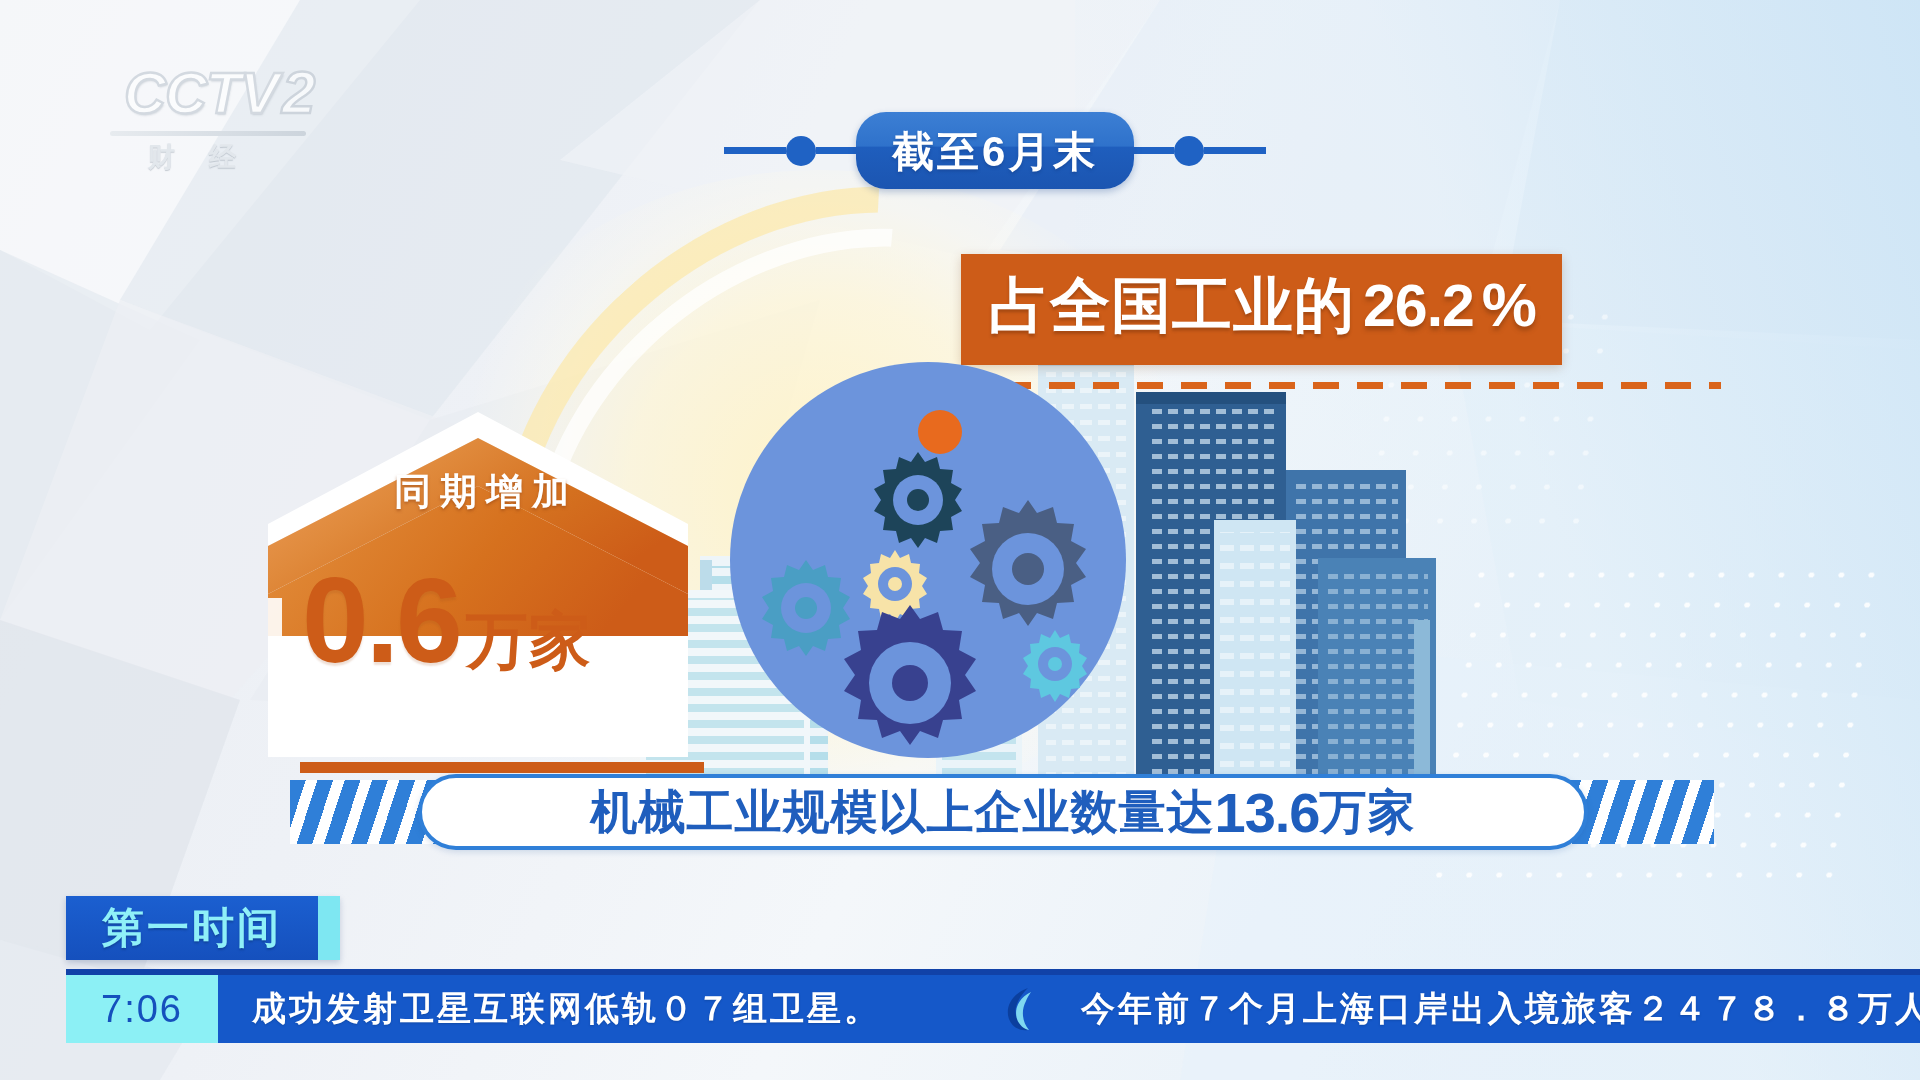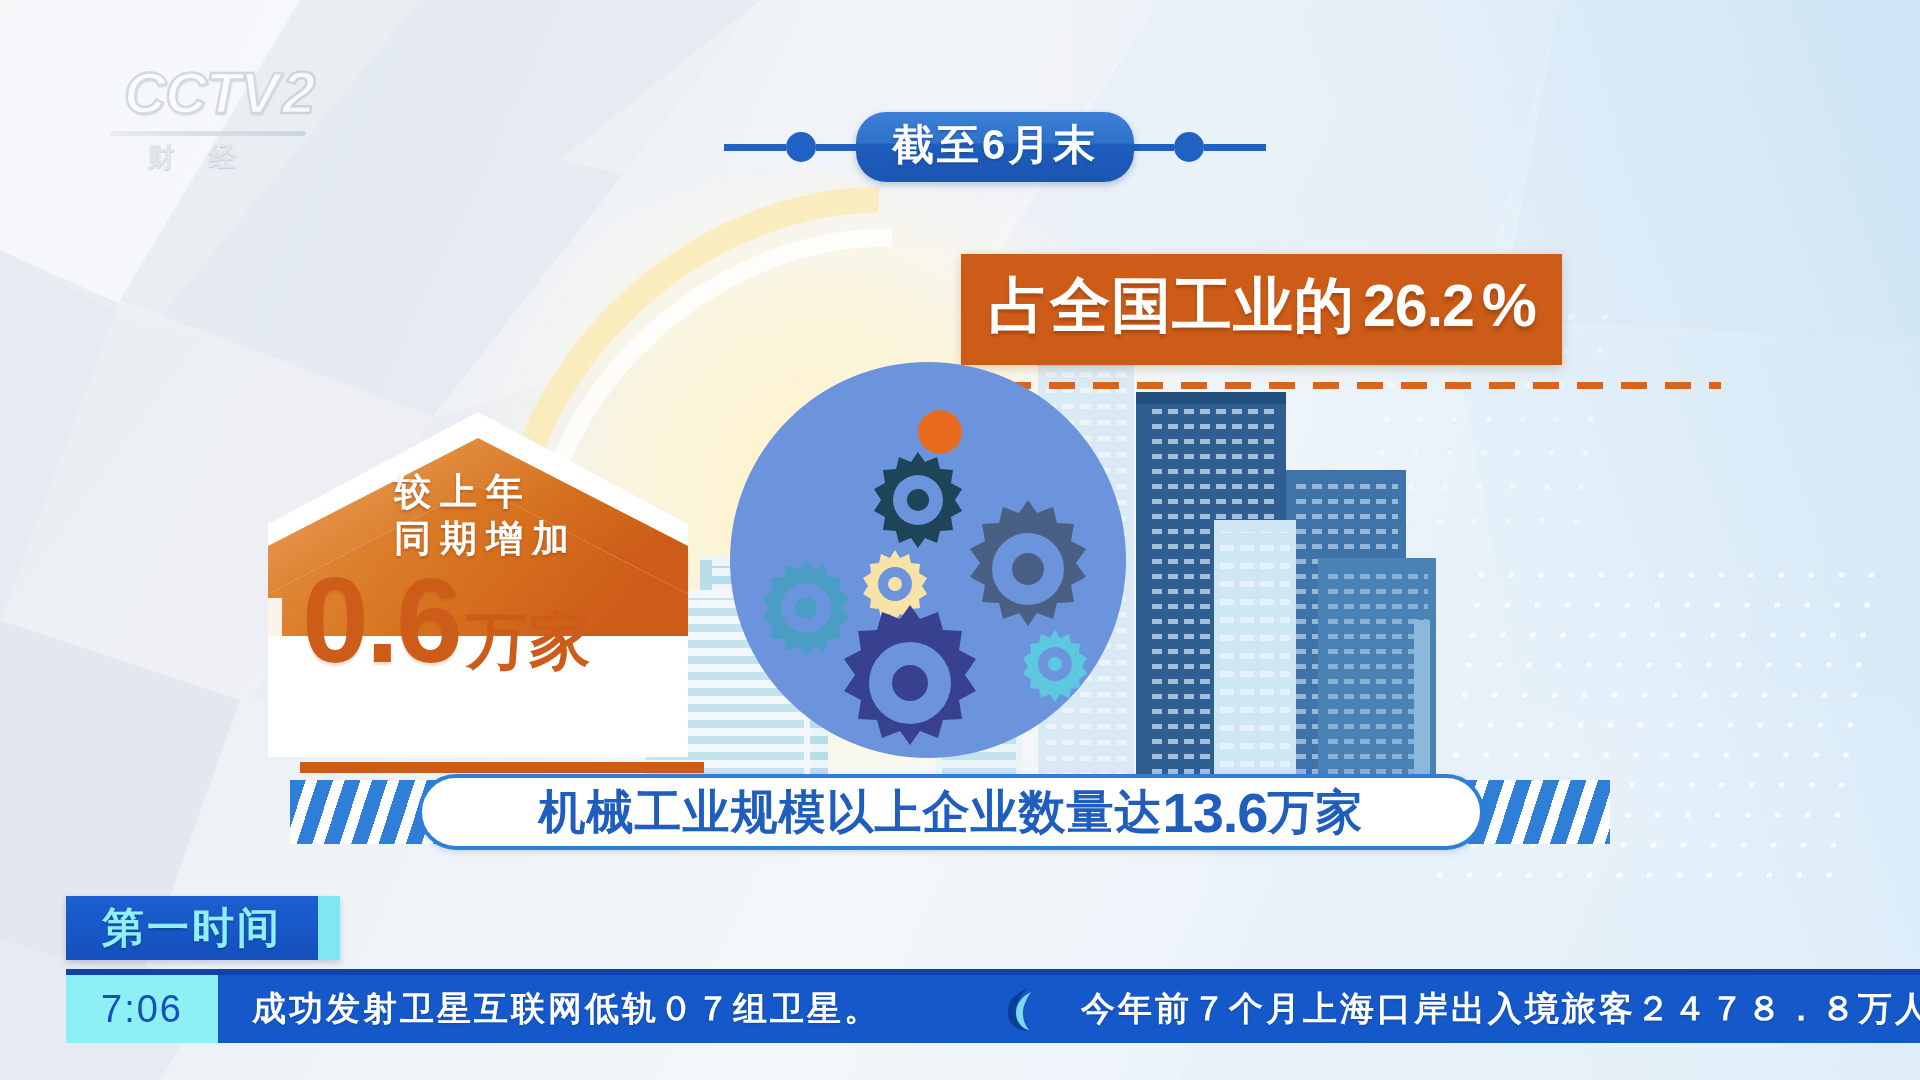--- a/index.html
+++ b/index.html
@@ -88,21 +88,21 @@
     position:absolute; left:724px; top:112px;
     display:flex; align-items:center; gap:0;
   }
   .tb-line { width:62px; height:7px; background:#1f62c4; }
   .tb-dot  { width:30px; height:30px; border-radius:50%; background:#1f62c4; }
   .tb-line2{ width:40px; height:7px; background:#1f62c4; }
   .tb-pill {
     position:relative;
     background:linear-gradient(180deg,#3c7fd4 0%,#2f72cb 44%,#1f5ebd 46%,#1b55b1 100%);
     border-radius:30px;
-    padding:11px 36px 15px;
+    padding:18px 36px 15px;
     box-shadow:0 3px 7px rgba(25,70,140,.28);
   }
   .tb-pill span {
     font-size:42px; font-weight:700; color:#ffffff; letter-spacing:3px;
     line-height:1.05; white-space:nowrap;
     text-shadow:0 2px 3px rgba(20,60,130,.45);
   }
 
   
   #orange-banner {
@@ -152,21 +152,21 @@
     text-shadow:0 3px 2px rgba(160,80,25,.18);
   }
   #house-card .hc-num .unit {
     font-size:62px; font-weight:800; color:#cd5c18; margin-left:6px; letter-spacing:1px;
   }
   .hc-underline {
     position:absolute; left:300px; top:762px; width:404px; height:11px; background:#cd5c18;
   }
 
   
-  #title-strip { position:absolute; left:290px; top:774px; width:1320px; height:76px; }
+  #title-strip { position:absolute; left:290px; top:774px; width:1424px; height:76px; }
   .ts-hatch-l, .ts-hatch-r {
     position:absolute; top:6px; height:64px; width:176px;
     background:repeating-linear-gradient(108deg,#2f7fd8 0 15px, #ffffff 15px 26px);
   }
   .ts-hatch-l { left:0; }
   .ts-hatch-r { right:0; }
   .ts-pill {
     position:absolute; left:128px; right:126px; top:0; height:76px;
     background:#ffffff;
     border:4px solid #2f7fd8;
@@ -394,21 +394,20 @@
 
       <polygon points="210,26 420,134 420,182 210,74 0,182 0,134" fill="url(#roofGrad)"></polygon>
 
       <polygon points="210,74 420,182 420,224 0,224 0,182" fill="url(#roofGrad2)"></polygon>
 
       <rect x="0" y="224" width="420" height="121" fill="#ffffff"></rect>
 
       <polygon points="0,186 14,186 14,345 0,345" fill="#ffffff" opacity=".9"></polygon>
     </svg>
     <div class="hc-label">
-      <div>较上年</div>
       <div>同期增加</div>
     </div>
     <div class="hc-num">
       <span class="big">0.6</span>
       <span class="unit">万家</span>
     </div>
   </div>
   <div class="hc-underline"></div>
 
   <div id="title-strip">

